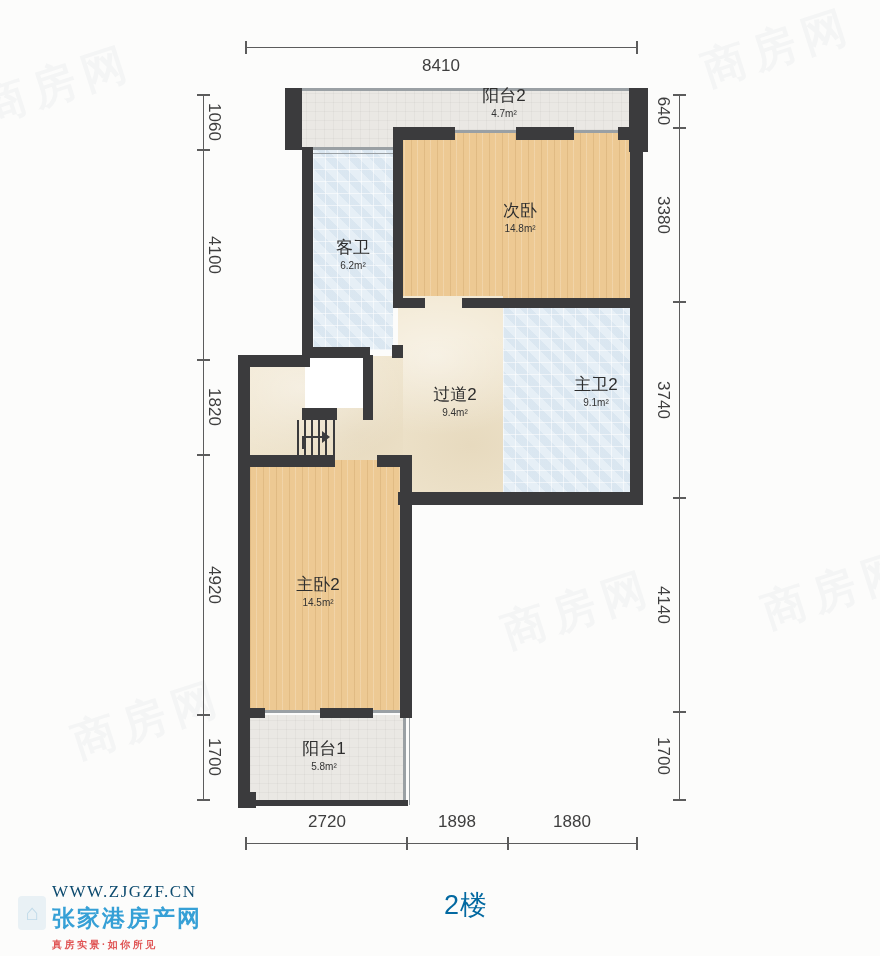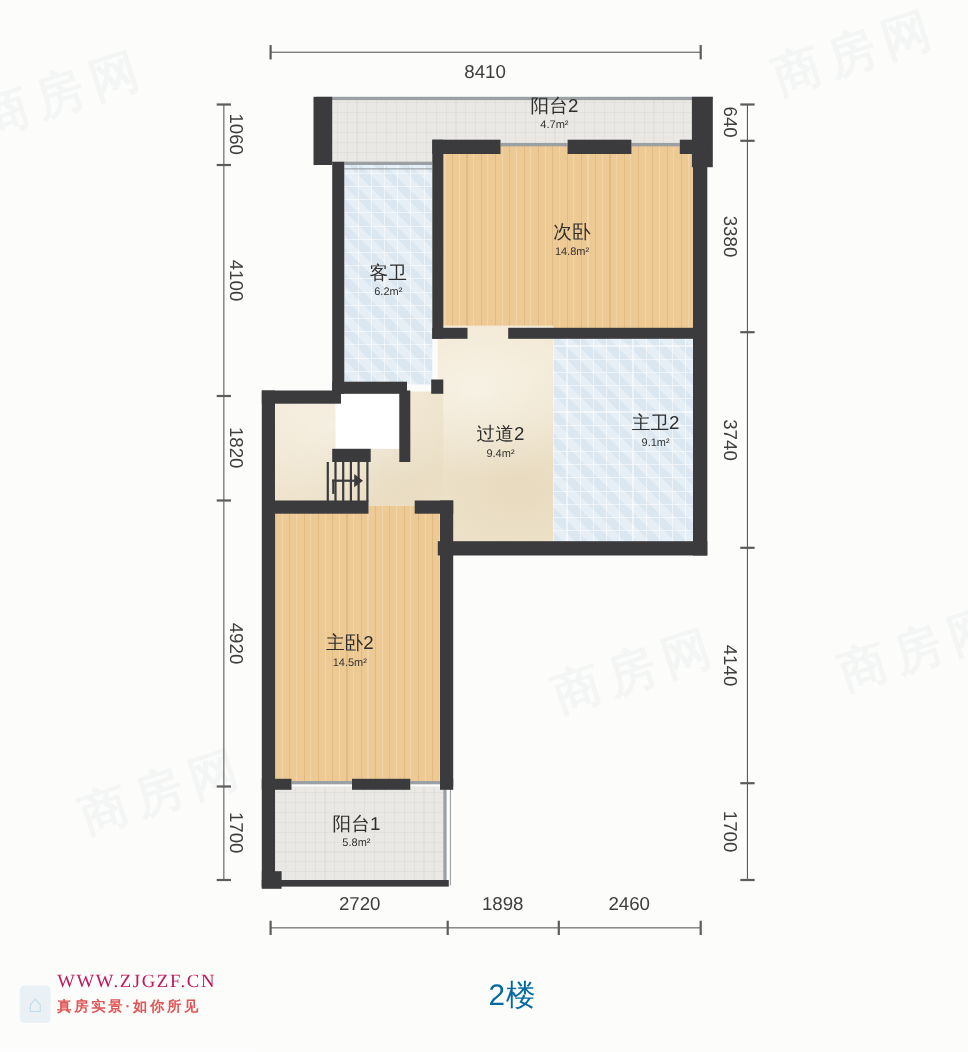--- a/index.html
+++ b/index.html
@@ -42,23 +42,23 @@
   .stairs .arrow-head{position:absolute;left:25px;top:11px;width:0;height:0;
     border-left:8px solid var(--wall,#3b3b3d);border-top:6px solid transparent;border-bottom:6px solid transparent;}
 
   .watermark{position:absolute;font-size:44px;font-weight:bold;letter-spacing:8px;
     color:rgba(105,115,130,.05);transform:rotate(-18deg);white-space:nowrap;}
 
   .page-title{position:absolute;left:466px;top:905px;transform:translate(-50%,-50%);
     font-size:27px;color:#0369a1;letter-spacing:1px;}
 
   .logo{position:absolute;left:52px;top:882px;}
-  .logo .url{font-family:"Liberation Serif",serif;font-size:17px;color:#be185d;letter-spacing:1.5px;}
+  .logo .url{font-family:"Liberation Serif",serif;font-size:17px;color:#0c4a6e;letter-spacing:1.5px;}
   .logo .name{font-size:23px;font-weight:bold;color:var(--logo_blue,#36a0d6);letter-spacing:2px;margin-top:1px;}
-  .logo .slogan{font-size:13px;font-weight:bold;color:var(--logo_red,#e05555);letter-spacing:2.5px;margin-top:4px;}
+  .logo .slogan{font-size:10px;font-weight:bold;color:var(--logo_red,#e05555);letter-spacing:2.5px;margin-top:4px;}
   .logo-house{position:absolute;left:-34px;top:14px;width:28px;height:34px;background:rgba(70,150,200,.10);
     border-radius:4px;color:rgba(70,150,200,.25);font-size:22px;text-align:center;line-height:34px;}
 </style>
 </head>
 <body>
 
 <div class="canvas">
 
   <div class="watermark" style="left:700px;top:18px;">商房网</div>
   <div class="watermark" style="left:-20px;top:55px;">商房网</div>
@@ -158,21 +158,21 @@
   <div class="tick" style="left:636px;top:41px;width:2px;height:13px;"></div>
   <div class="dim-label" style="left:441px;top:66px;">8410</div>
 
   <div class="dimline" style="left:246px;top:843px;width:391px;height:1px;"></div>
   <div class="tick" style="left:245px;top:837px;width:2px;height:13px;"></div>
   <div class="tick" style="left:406px;top:837px;width:2px;height:13px;"></div>
   <div class="tick" style="left:507px;top:837px;width:2px;height:13px;"></div>
   <div class="tick" style="left:636px;top:837px;width:2px;height:13px;"></div>
   <div class="dim-label" style="left:327px;top:822px;">2720</div>
   <div class="dim-label" style="left:457px;top:822px;">1898</div>
-  <div class="dim-label" style="left:572px;top:822px;">2460</div>
+  <div class="dim-label" style="left:572px;top:822px;">1880</div>
 
   <div class="dimline" style="left:203px;top:95px;width:1px;height:705px;"></div>
   <div class="tick" style="left:197px;top:94px;width:13px;height:2px;"></div>
   <div class="tick" style="left:197px;top:149px;width:13px;height:2px;"></div>
   <div class="tick" style="left:197px;top:359px;width:13px;height:2px;"></div>
   <div class="tick" style="left:197px;top:454px;width:13px;height:2px;"></div>
   <div class="tick" style="left:197px;top:714px;width:13px;height:2px;"></div>
   <div class="tick" style="left:197px;top:799px;width:13px;height:2px;"></div>
   <div class="dim-label v" style="left:214px;top:122px;">1060</div>
   <div class="dim-label v" style="left:214px;top:255px;">4100</div>
@@ -191,16 +191,17 @@
   <div class="dim-label v" style="left:663px;top:215px;">3380</div>
   <div class="dim-label v" style="left:663px;top:400px;">3740</div>
   <div class="dim-label v" style="left:663px;top:605px;">4140</div>
   <div class="dim-label v" style="left:663px;top:756px;">1700</div>
 
   <div class="page-title">2楼</div>
 
   <div class="logo">
     <div class="logo-house">⌂</div>
     <div class="url">WWW.ZJGZF.CN</div>
+    <div class="name">张家港房产网</div>
     <div class="slogan">真房实景·如你所见</div>
   </div>
 
 </div>
 
 </body></html>

